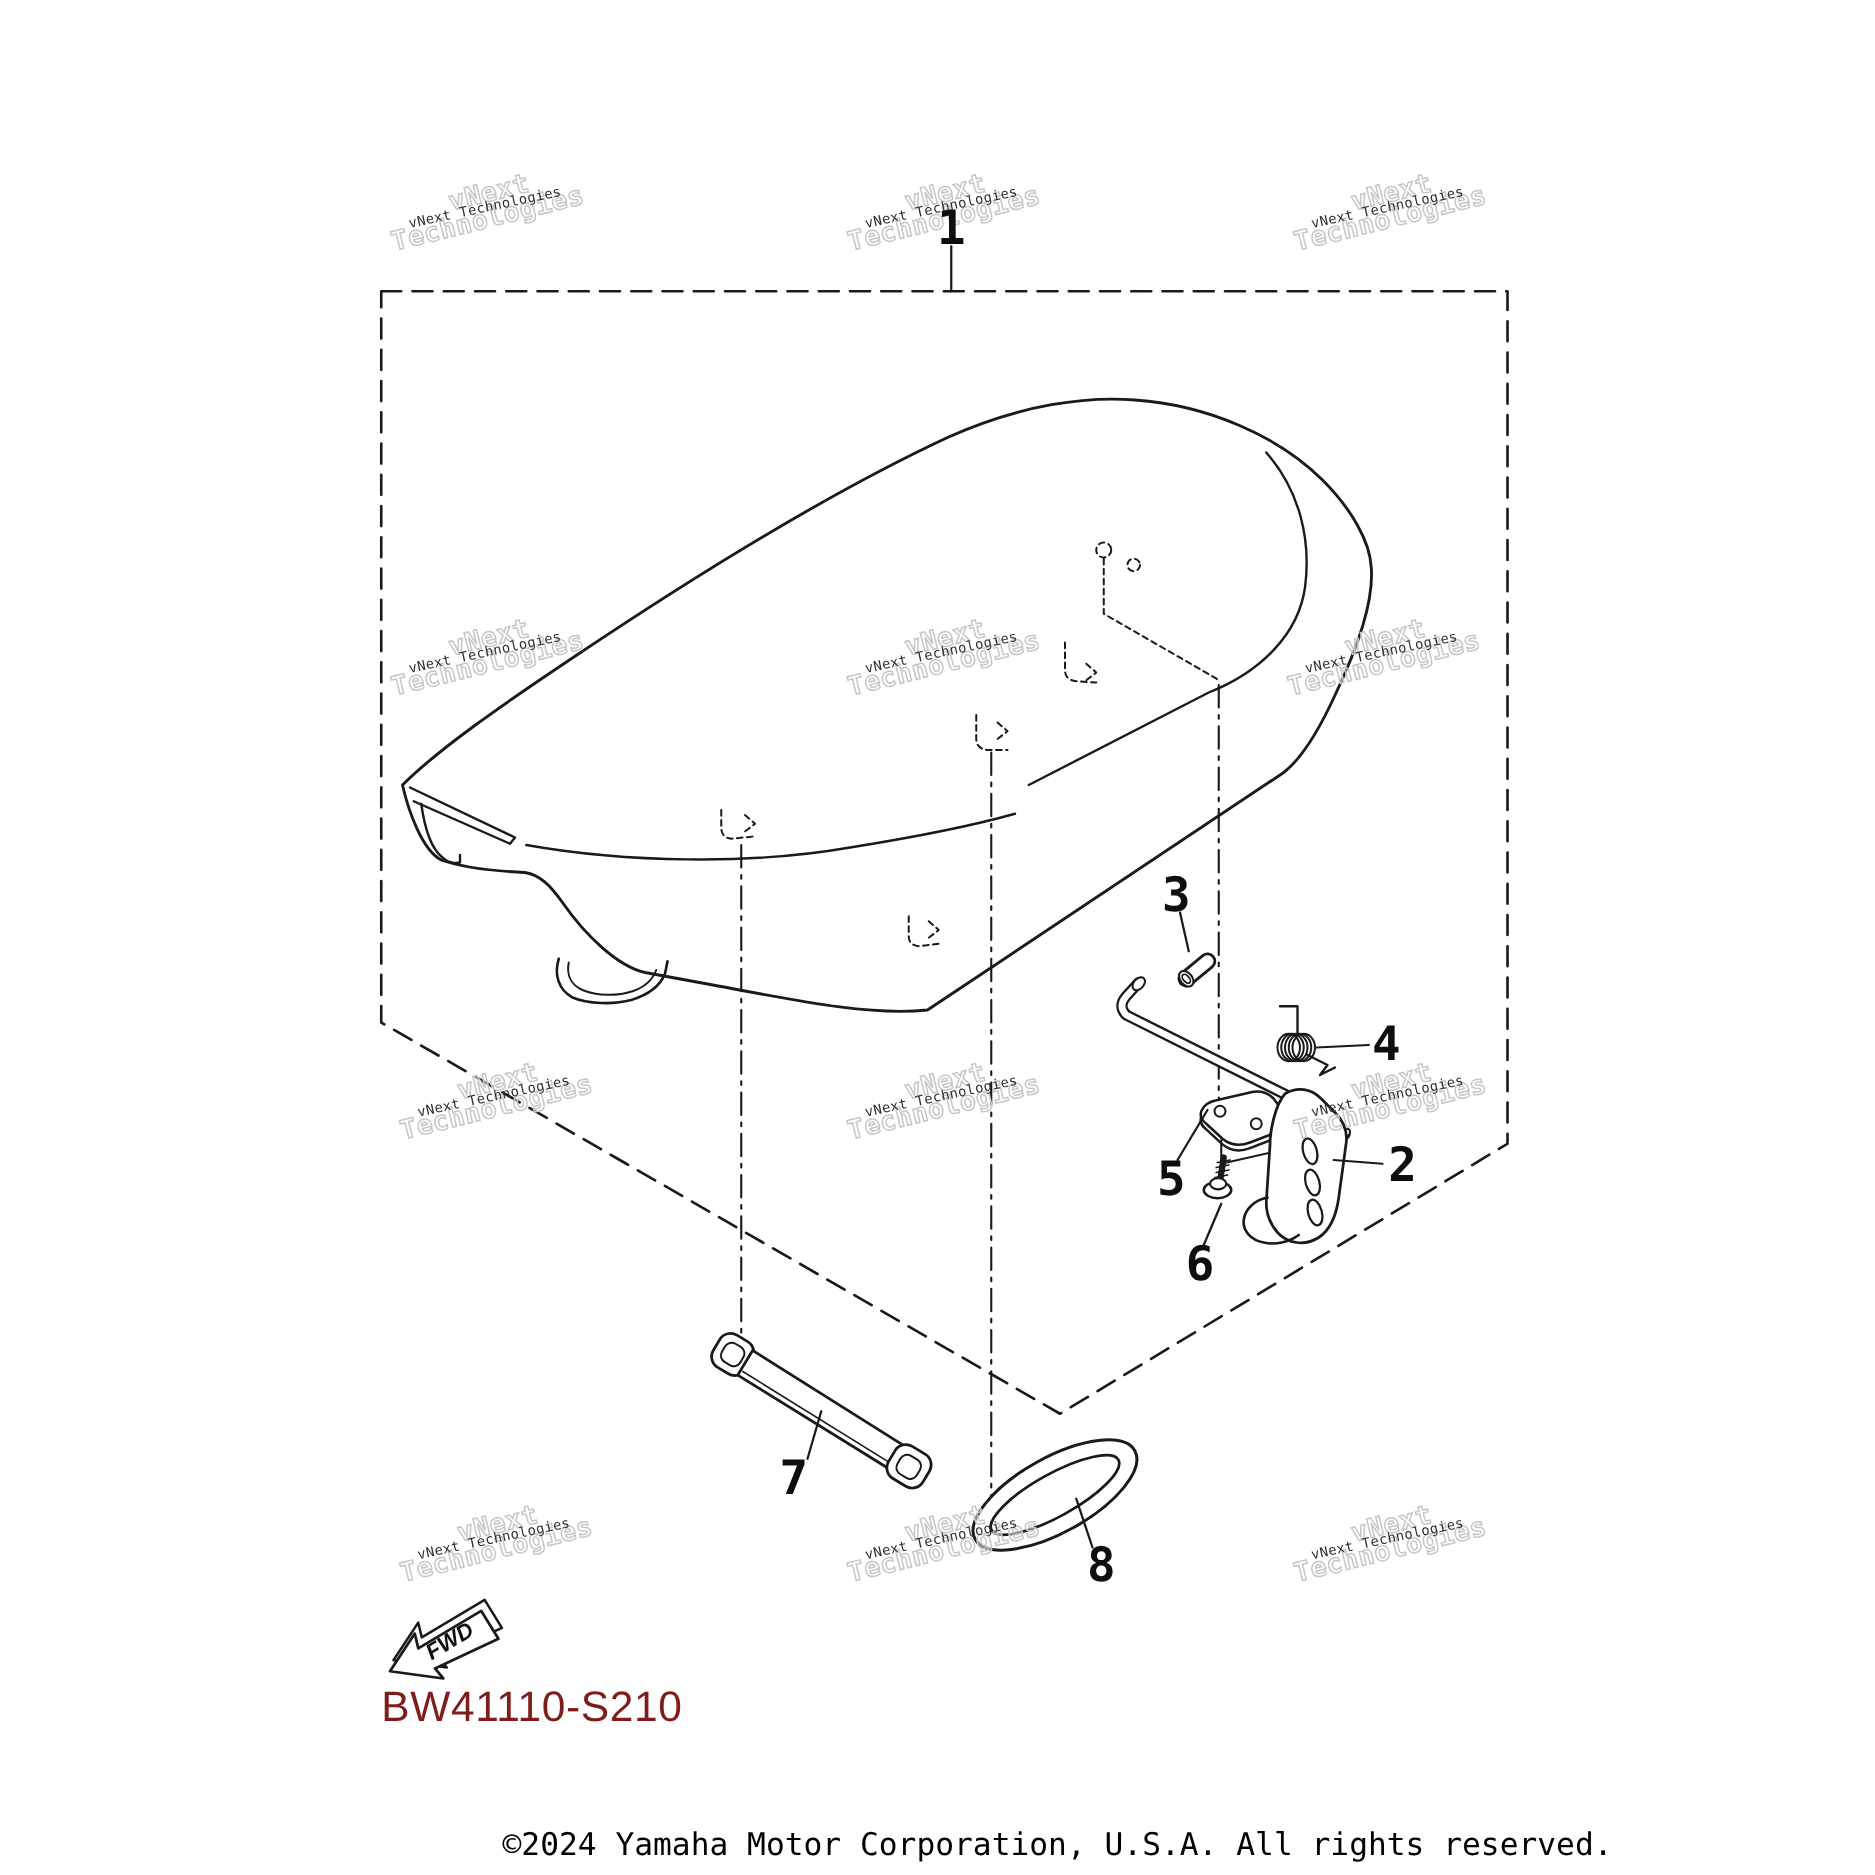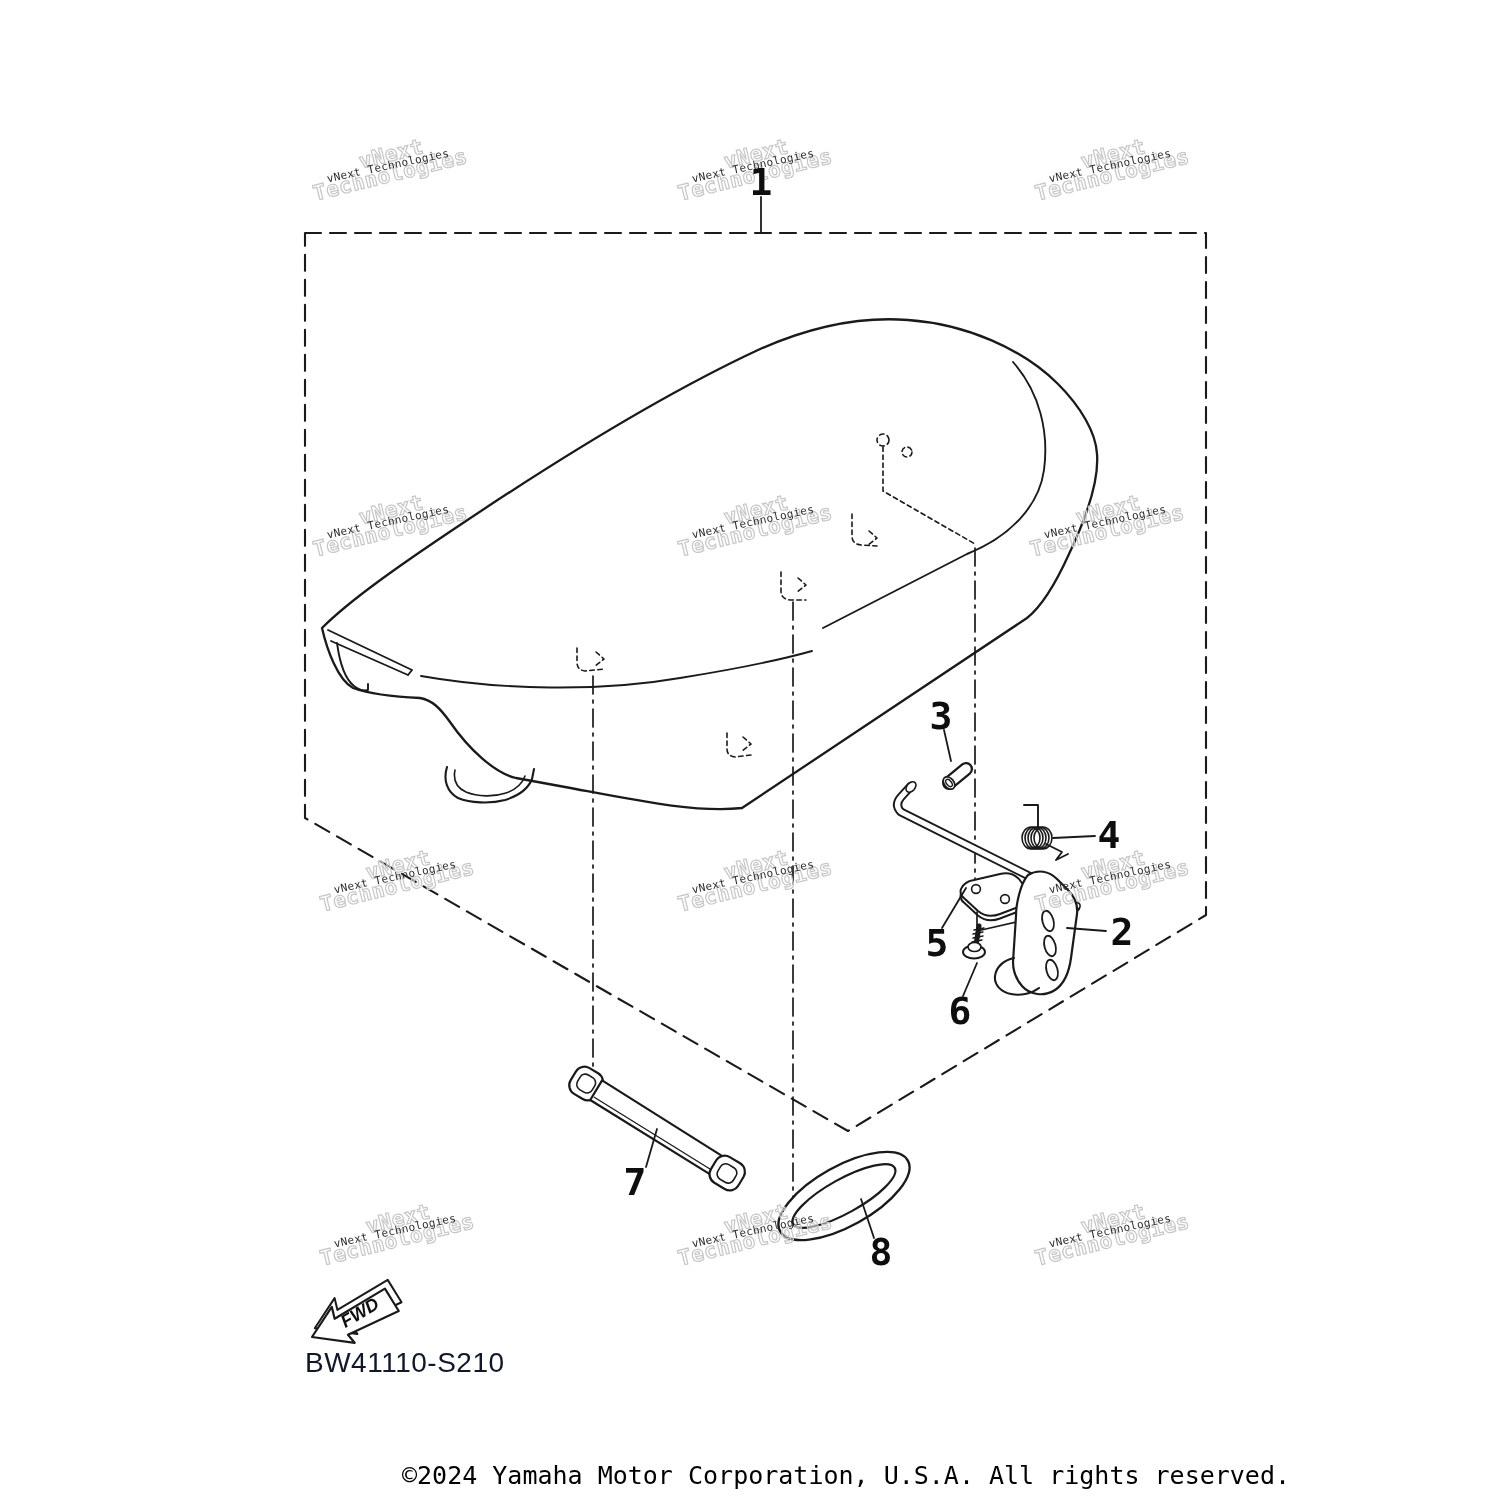--- a/index.html
+++ b/index.html
@@ -13,21 +13,21 @@
   .wm-outline{position:absolute;white-space:nowrap;text-align:left;
               transform:translate(-50%,-50%) rotate(-14deg);
               font:700 21px/0.95 "DejaVu Sans Mono", monospace;letter-spacing:.5px;
               color:rgba(255,255,255,.45);-webkit-text-stroke:1.2px #c7c7c7;}
   .wm-outline .l1{display:block;padding-left:52px;}
   .wm-outline .l2{display:block;}
   .wm-solid{position:absolute;white-space:nowrap;
             transform:translate(-50%,-50%) rotate(-12deg);
             font:11px/1 "DejaVu Sans Mono", monospace;letter-spacing:.3px;color:#2e2e2e;}
   .part-code{position:absolute;left:305px;top:1347px;
-             font-family:"Liberation Sans", sans-serif;font-size:28px;color:#0f172a;letter-spacing:.5px;}
+             font-family:"Liberation Sans", sans-serif;font-size:34px;color:#7f1d1d;letter-spacing:.5px;}
   .copyright{position:absolute;left:402px;top:1461px;white-space:nowrap;
              font-family:"DejaVu Sans Mono", monospace;font-size:25px;color:#000;}
 </style>
 </head>
 <body>
 
 <div class="stage">
 
 <svg width="1500" height="1500" viewBox="0 0 1500 1500">
   <g fill="none" stroke="#1a1a1a" stroke-width="2" stroke-linecap="round" stroke-linejoin="round">

